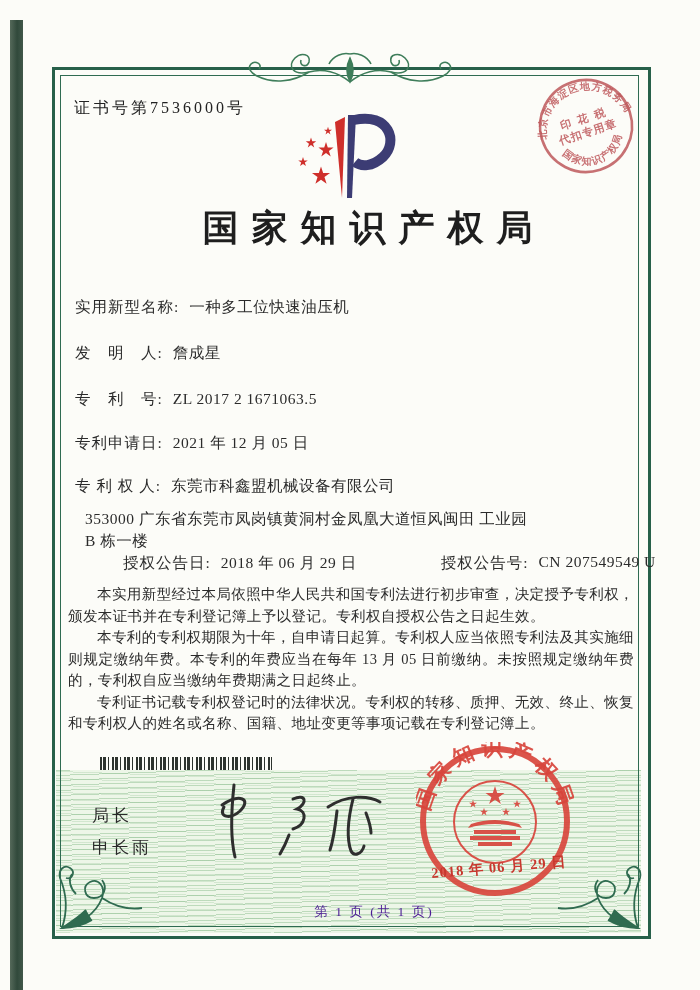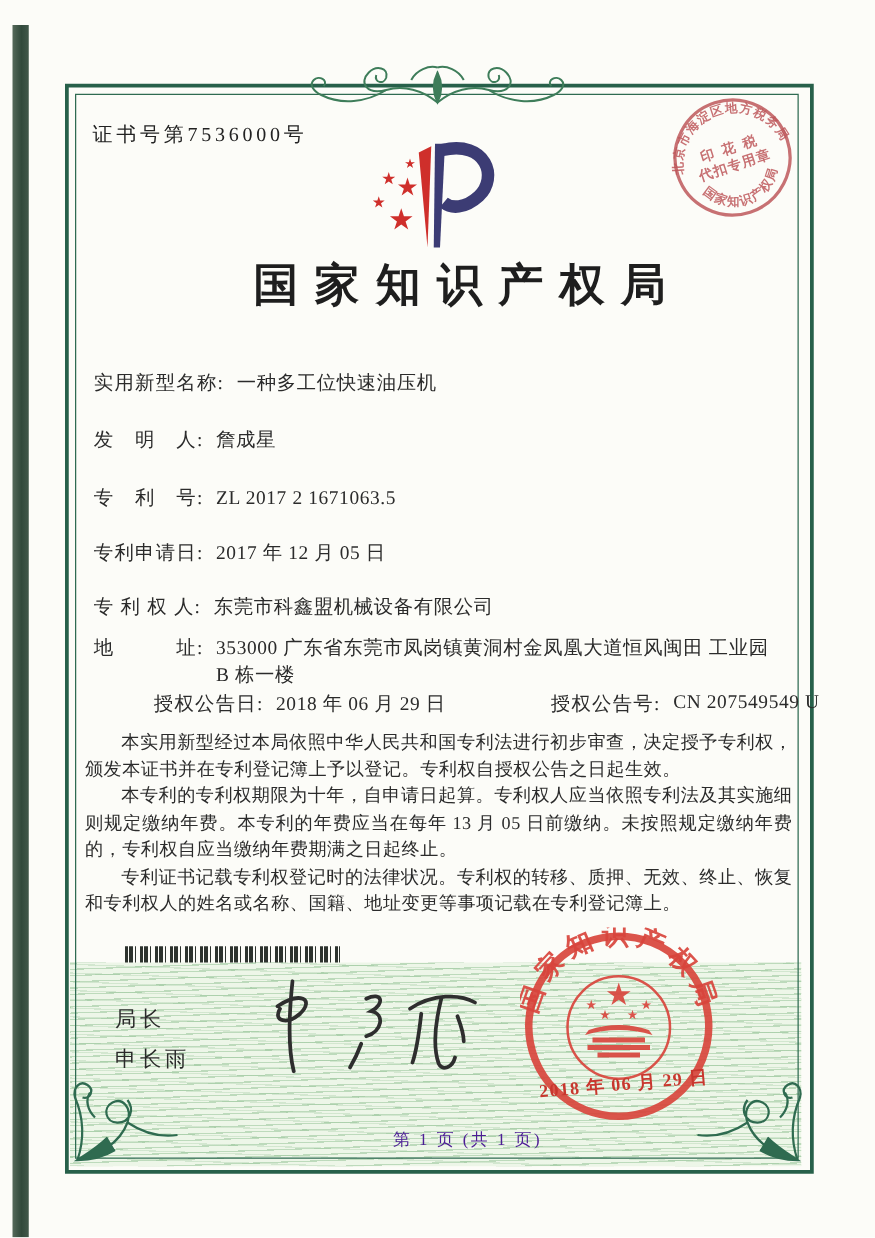--- a/index.html
+++ b/index.html
@@ -120,28 +120,27 @@
     <div class="field-row fr2">
       <span class="field-label">发　明　人:</span>
       <span class="field-value">詹成星</span>
     </div>
     <div class="field-row fr3">
       <span class="field-label">专　利　号:</span>
       <span class="field-value">ZL 2017 2 1671063.5</span>
     </div>
     <div class="field-row fr4">
       <span class="field-label">专利申请日:</span>
-      <span class="field-value">2017 年 12 月 05 日</span>
+      <span class="field-value">2021 年 12 月 05 日</span>
     </div>
     <div class="field-row fr5">
       <span class="field-label">专 利 权 人:</span>
       <span class="field-value">东莞市科鑫盟机械设备有限公司</span>
     </div>
     <div class="field-row fr6">
-      <span class="field-label">地　　　址:</span>
       <span class="field-value">353000 广东省东莞市凤岗镇黄洞村金凤凰大道恒风闽田 工业园 B 栋一楼</span>
     </div>
     <div class="grant-row">
       <span class="field-label">授权公告日:</span>
       <span class="field-value">2018 年 06 月 29 日</span>
       <span class="grant-right">
         <span class="field-label">授权公告号:</span>
         <span class="field-value">CN 207549549 U</span>
       </span>
     </div>

